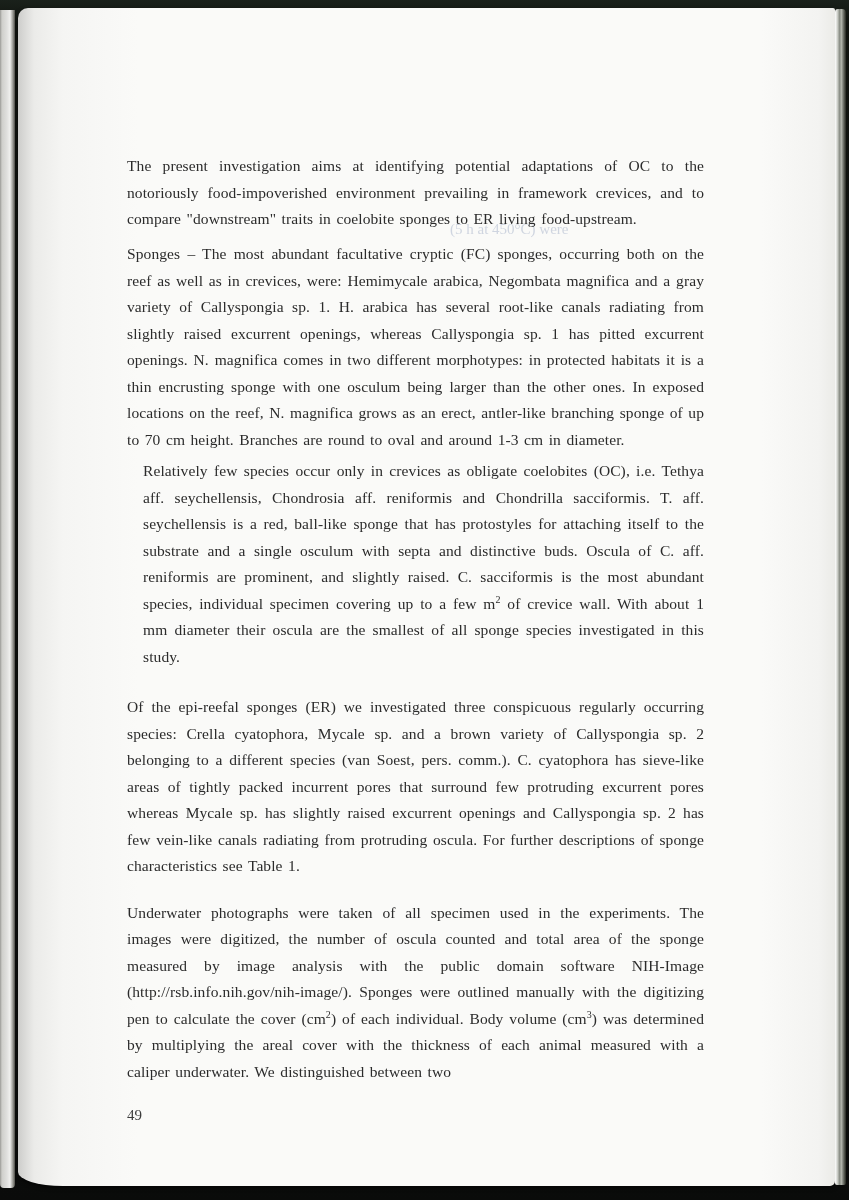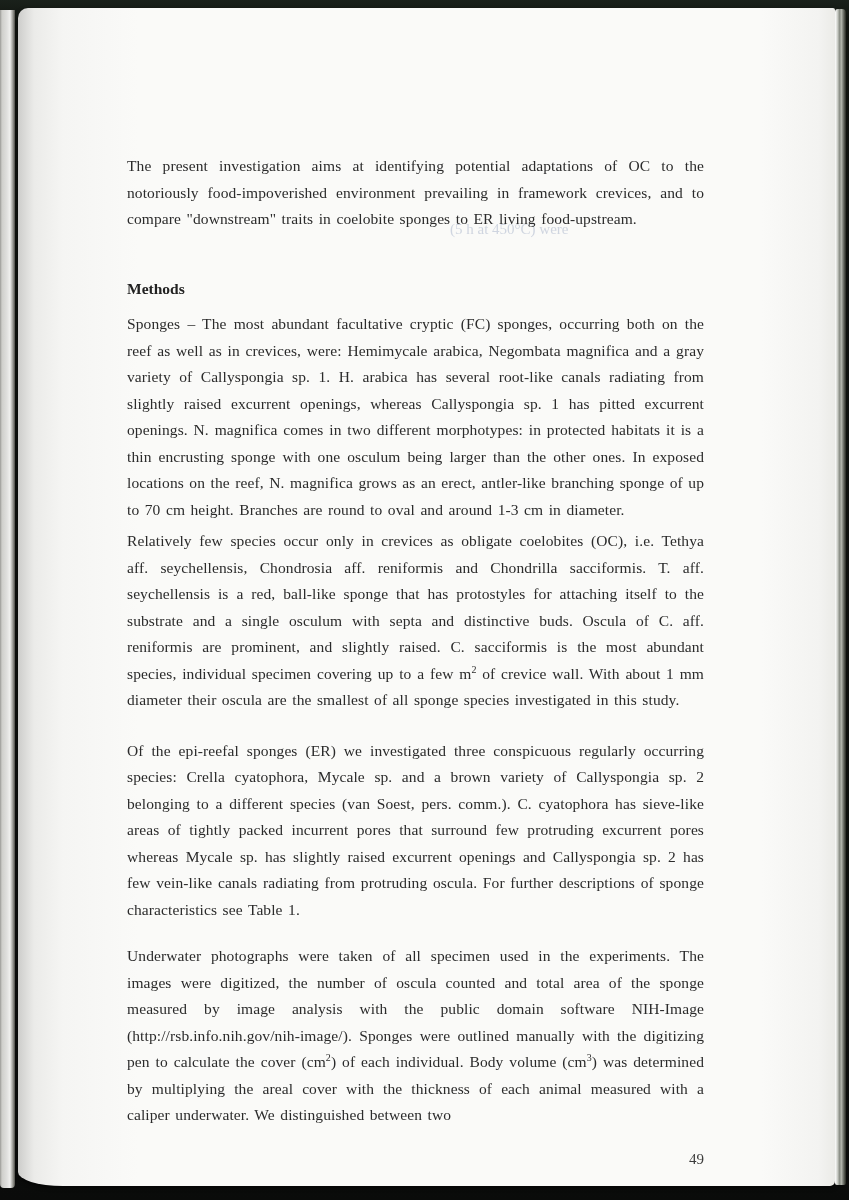--- a/index.html
+++ b/index.html
@@ -67,27 +67,27 @@
   }
   .p-intro   { margin-top: 145px; font-family: Liberation Serif, serif; }
   .heading {
     margin: 43.5px 0 0 0;
     font-size: 15.5px;
     line-height: 26.5px;
     font-weight: bold;
     color: #222222;
   }
   .p-sponges { margin-top: 8.5px; }
-  .p-oc      { margin-top: 5px; }
+  .p-oc      { margin-top: 5px; margin-left: 16px; }
   .p-er      { margin-top: 24px; }
   .p-photo   { margin-top: 20px; }
   .pagenum {
     margin-top: 17px;
     width: 577px;
-    text-align: right;
+    text-align: left;
     font-size: 15px;
     line-height: 26.5px;
     color: #3c3c3c;
   }
   
   .bleed {
     position: absolute;
     font-size: 15px;
     line-height: 26.5px;
     color: rgba(148, 163, 190, 0.42);
@@ -106,21 +106,20 @@
   <div class="facing-edge"></div>
 
   <div class="page">
 
     <div class="bleed bleed-1">(5 h at 450°C) were</div>
 
     <div class="content">
 
       <p class="para p-intro"><span>The present investigation aims at identifying potential adaptations of OC to the notoriously food-impoverished environment prevailing in framework crevices, and to compare "downstream" traits in coelobite sponges to ER living food-upstream.</span></p>
 
-      <h2 class="heading">Methods</h2>
 
       <p class="para p-sponges"><span class="it">Sponges</span><span> – The most abundant facultative cryptic (FC) sponges, occurring both on the reef as well as in crevices, were: </span><span class="it">Hemimycale arabica, Negombata magnifica</span><span> and a gray variety of </span><span class="it">Callyspongia</span><span> sp. 1. </span><span class="it">H. arabica</span><span> has several root-like canals radiating from slightly raised excurrent openings, whereas </span><span class="it">Callyspongia</span><span> sp. 1 has pitted excurrent openings. </span><span class="it">N. magnifica</span><span> comes in two different morphotypes: in protected habitats it is a thin encrusting sponge with one osculum being larger than the other ones. In exposed locations on the reef, </span><span class="it">N. magnifica</span><span> grows as an erect, antler-like branching sponge of up to 70 cm height. Branches are round to oval and around 1-3 cm in diameter.</span></p>
 
       <p class="para p-oc"><span>Relatively few species occur only in crevices as obligate coelobites (OC), i.e. </span><span class="it">Tethya</span><span> aff. </span><span class="it">seychellensis</span><span>, </span><span class="it">Chondrosia</span><span> aff. </span><span class="it">reniformis</span><span> and </span><span class="it">Chondrilla sacciformis</span><span>. </span><span class="it">T.</span><span> aff. </span><span class="it">seychellensis</span><span> is a red, ball-like sponge that has protostyles for attaching itself to the substrate and a single osculum with septa and distinctive buds. Oscula of </span><span class="it">C.</span><span> aff. </span><span class="it">reniformis</span><span> are prominent, and slightly raised. </span><span class="it">C. sacciformis</span><span> is the most abundant species, individual specimen covering up to a few m</span><span class="sup">2</span><span> of crevice wall. With about 1 mm diameter their oscula are the smallest of all sponge species investigated in this study.</span></p>
 
       <p class="para p-er"><span>Of the epi-reefal sponges (ER) we investigated three conspicuous regularly occurring species: </span><span class="it">Crella cyatophora, Mycale</span><span> sp. and a brown variety of </span><span class="it">Callyspongia</span><span> sp. 2 belonging to a different species (van Soest, pers. comm.). </span><span class="it">C. cyatophora</span><span> has sieve-like areas of tightly packed incurrent pores that surround few protruding excurrent pores whereas </span><span class="it">Mycale</span><span> sp. has slightly raised excurrent openings and </span><span class="it">Callyspongia</span><span> sp. 2 has few vein-like canals radiating from protruding oscula. For further descriptions of sponge characteristics see Table 1.</span></p>
 
       <p class="para p-photo"><span>Underwater photographs were taken of all specimen used in the experiments. The images were digitized, the number of oscula counted and total area of the sponge measured by image analysis with the public domain software NIH-Image (http://rsb.info.nih.gov/nih-image/). Sponges were outlined manually with the digitizing pen to calculate the cover (cm</span><span class="sup">2</span><span>) of each individual. Body volume (cm</span><span class="sup">3</span><span>) was determined by multiplying the areal cover with the thickness of each animal measured with a caliper underwater. We distinguished between two</span></p>
 
       <div class="pagenum">49</div>

